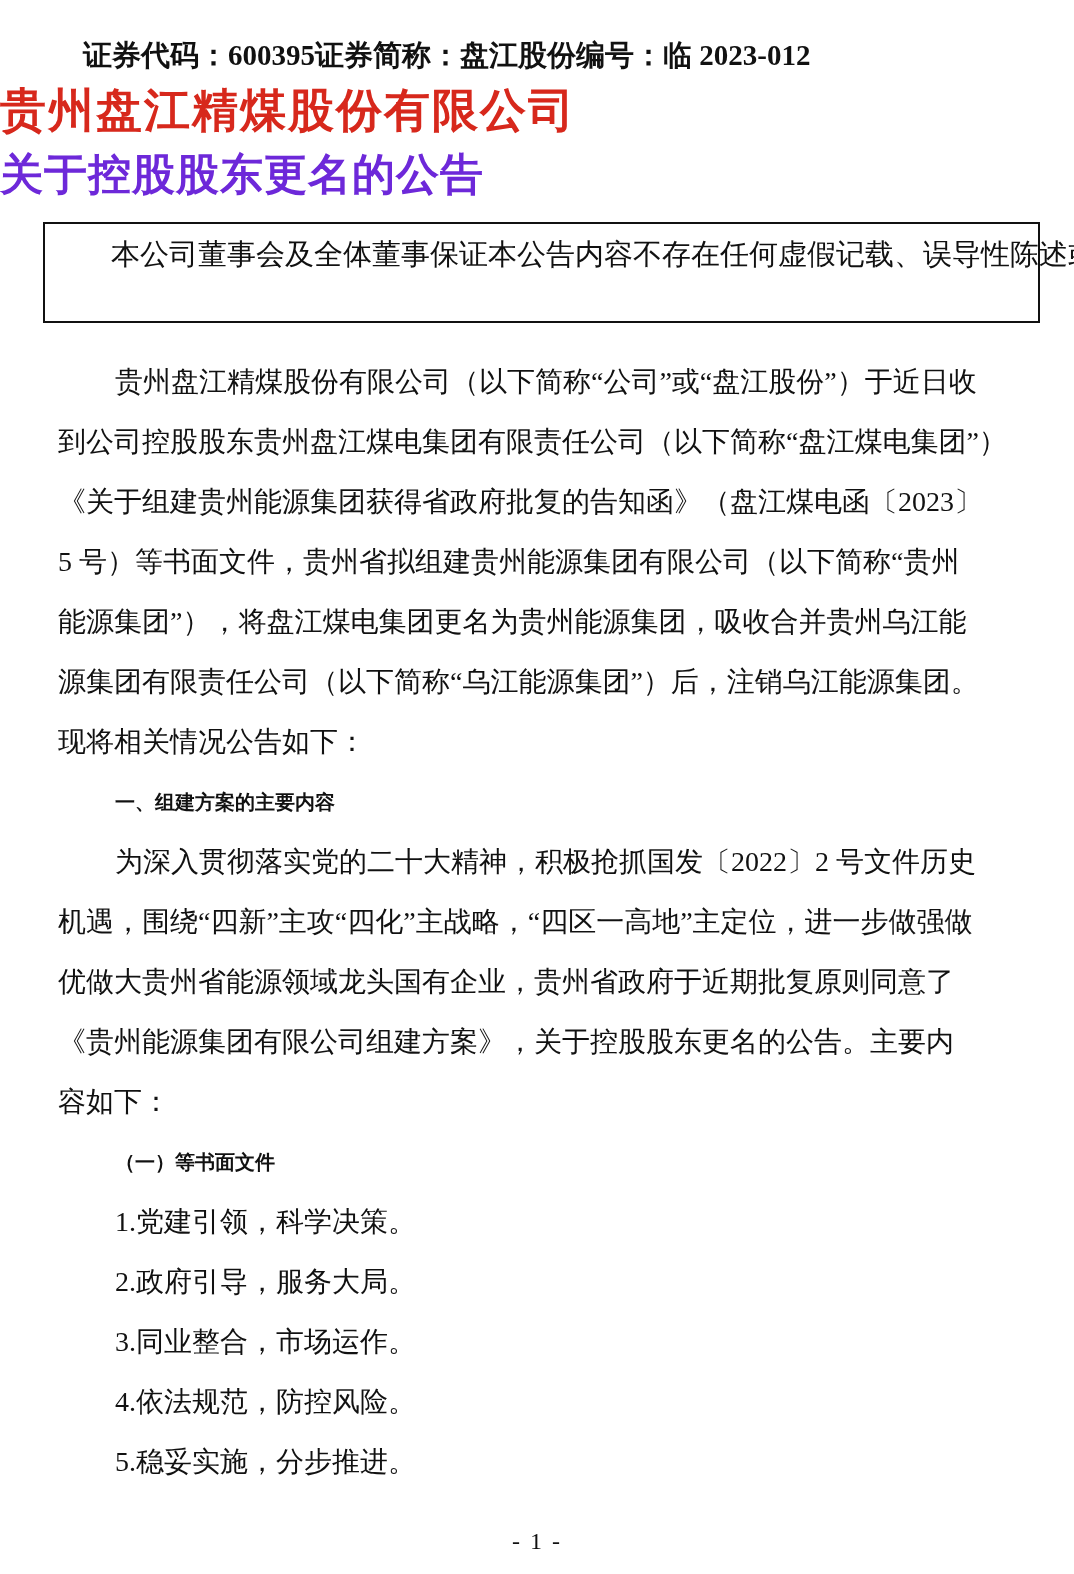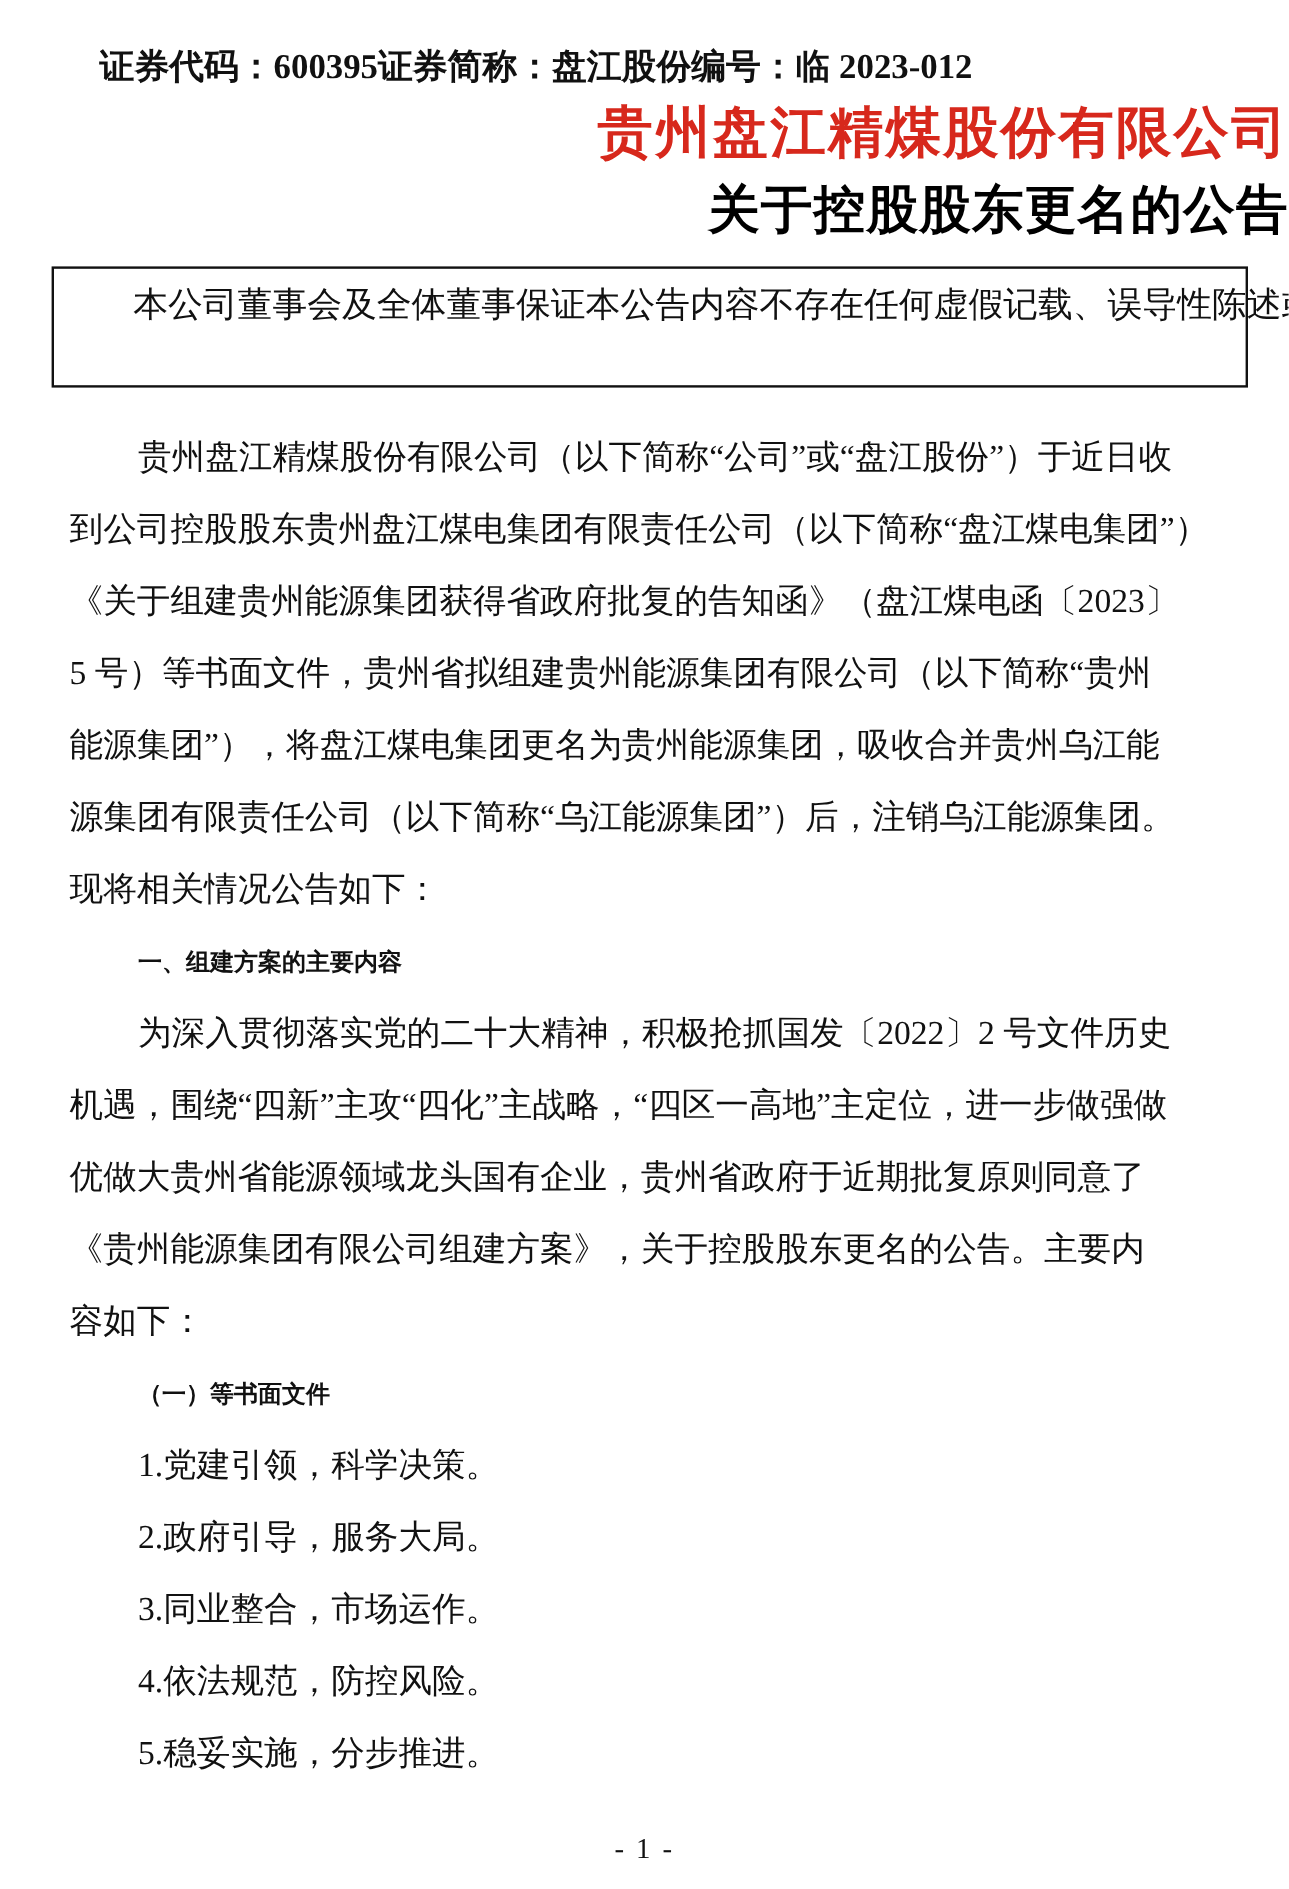--- a/index.html
+++ b/index.html
@@ -13,21 +13,21 @@
   }
   
   .doc-header{
     position:absolute;top:36px;left:83px;right:44px;
     display:flex;align-items:baseline;
     font-weight:700;font-size:29px;white-space:nowrap;
   }
   
   .doc-title{
     position:absolute;left:0;width:100%;
-    text-align:right;font-family:"Liberation Sans","DejaVu Sans",sans-serif;
+    text-align:left;font-family:"Liberation Sans","DejaVu Sans",sans-serif;
     font-weight:700;white-space:nowrap;
   }
   .doc-title.line1{top:80px;font-size:46px;letter-spacing:2px;}
   .doc-title.line2{top:146px;font-size:43px;letter-spacing:1px;}
   
   .disclaimer-box{
     position:absolute;top:222px;left:43px;width:997px;height:101px;
     border:2px solid #111;box-sizing:border-box;
     padding:8px 10px 0 8px;
     font-size:29px;line-height:45px;
@@ -56,21 +56,21 @@
 
 <div class="page">
 
   <div class="doc-header">
     <span>证券代码：600395</span>
     <span>证券简称：盘江股份</span>
     <span>编号：临 2023-012</span>
   </div>
 
   <div class="doc-title line1" style="color: rgb(215, 40, 28);">贵州盘江精煤股份有限公司</div>
-  <div class="doc-title line2" style="color: #000000;">关于控股股东更名的公告</div>
+  <div class="doc-title line2" style="color: #6d28d9;">关于控股股东更名的公告</div>
 
   <div class="disclaimer-box">
     <div class="bline first">本公司董事会及全体董事保证本公告内容不存在任何虚假记载、误导性陈述或者重</div>
   </div>
 
   <div class="doc-body">
     <div class="line indent">贵州盘江精煤股份有限公司（以下简称“公司”或“盘江股份”）于近日收</div>
     <div class="line">到公司控股股东贵州盘江煤电集团有限责任公司（以下简称“盘江煤电集团”）</div>
     <div class="line">《关于组建贵州能源集团获得省政府批复的告知函》（盘江煤电函〔2023〕</div>
     <div class="line">5 号）等书面文件，贵州省拟组建贵州能源集团有限公司（以下简称“贵州</div>

